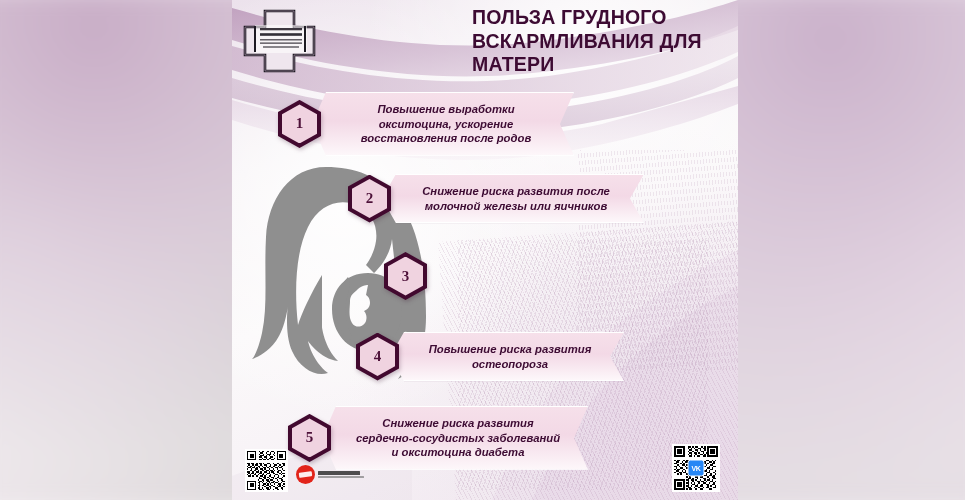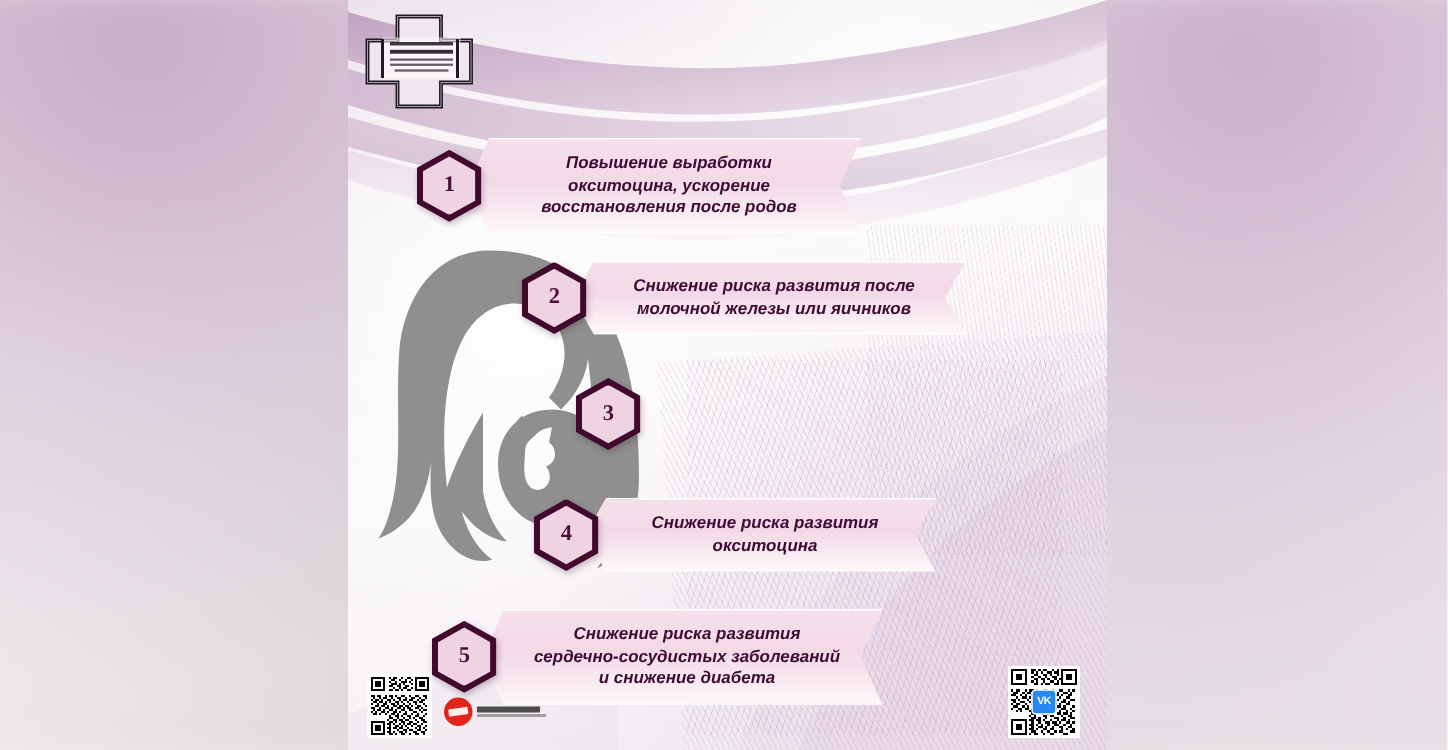--- a/index.html
+++ b/index.html
@@ -161,20 +161,21 @@
         <g fill="#221d27">
           <rect x="22" y="23" width="42" height="2.3" opacity=".88"></rect>
           <rect x="22" y="28.2" width="42" height="2.6" opacity=".92"></rect>
           <rect x="22" y="34" width="42" height="1.5" opacity=".7"></rect>
           <rect x="22" y="37.4" width="42" height="1.5" opacity=".7"></rect>
           <rect x="25" y="41.2" width="36" height="1.6" opacity=".65"></rect>
         </g>
       </svg>
     </div>
 
+    <div class="title">ПОЛЬЗА ГРУДНОГО ВСКАРМЛИВАНИЯ ДЛЯ МАТЕРИ</div>
 
     <div class="silhouette">
       <svg viewBox="0 0 185 240">
         <g fill="#8f8f8f">
           <path d="M76,12 C40,12 18,44 16,82 C14,118 18,150 12,178 C7,200 2,204 2,204 C2,204 16,200 26,186 C36,172 38,150 38,150 C38,150 34,178 42,196 C50,214 66,222 78,218 C62,206 58,186 58,186 C58,186 70,204 88,206 C74,192 72,172 72,172 L72,120 C72,120 56,146 48,170 C44,134 46,96 58,72 C70,48 92,42 110,52 C122,58 128,72 126,86 C124,100 116,110 116,110 L124,118 C124,118 140,104 142,84 C144,104 148,130 146,152 C144,176 136,194 124,206 C136,206 150,194 156,176 C160,196 156,214 148,224 C166,216 176,192 176,162 C176,120 170,76 150,48 C130,20 104,12 76,12 Z"></path>
           <path d="M118,118 C96,118 82,134 82,154 C82,178 98,196 118,196 C138,196 152,178 152,154 C152,132 138,118 118,118 Z M108,134 C112,130 118,130 118,130 L116,140 C116,140 120,142 120,148 C120,154 114,156 114,156 C114,156 118,160 116,166 C114,172 106,174 102,168 C98,162 100,152 100,146 C100,140 104,138 108,134 Z"></path>
           <path d="M98,122 C88,132 84,146 86,160 C88,174 96,184 106,188 C98,176 94,162 96,148 C98,136 102,128 98,122 Z"></path>
         </g>
       </svg>
     </div>
@@ -204,30 +205,30 @@
         <span class="num">3</span>
       </div>
     </div>
 
     <div class="row r4">
       <div class="hexbadge">
         <span class="hexouter"></span>
         <span class="hexinner"></span>
         <span class="num">4</span>
       </div>
-      <div class="banner">Снижение риска развития окситоцина</div>
+      <div class="banner">Повышение риска развития остеопороза</div>
     </div>
 
     <div class="row r5">
       <div class="hexbadge">
         <span class="hexouter"></span>
         <span class="hexinner"></span>
         <span class="num">5</span>
       </div>
-      <div class="banner">Снижение риска развития сердечно-сосудистых заболеваний и снижение диабета</div>
+      <div class="banner">Снижение риска развития сердечно-сосудистых заболеваний и окситоцина диабета</div>
     </div>
 
     <div class="qr-left qr">
       <svg viewBox="0 0 29 29" shape-rendering="crispEdges">
         <rect width="29" height="29" fill="#fff"></rect>
         <g fill="#000">
           <path d="M0,0h7v7h-7z M1,1v5h5v-5z"></path>
             <rect x="2" y="2" width="3" height="3"></rect>
           <path d="M22,0h7v7h-7z M23,1v5h5v-5z"></path>
             <rect x="24" y="2" width="3" height="3"></rect>

